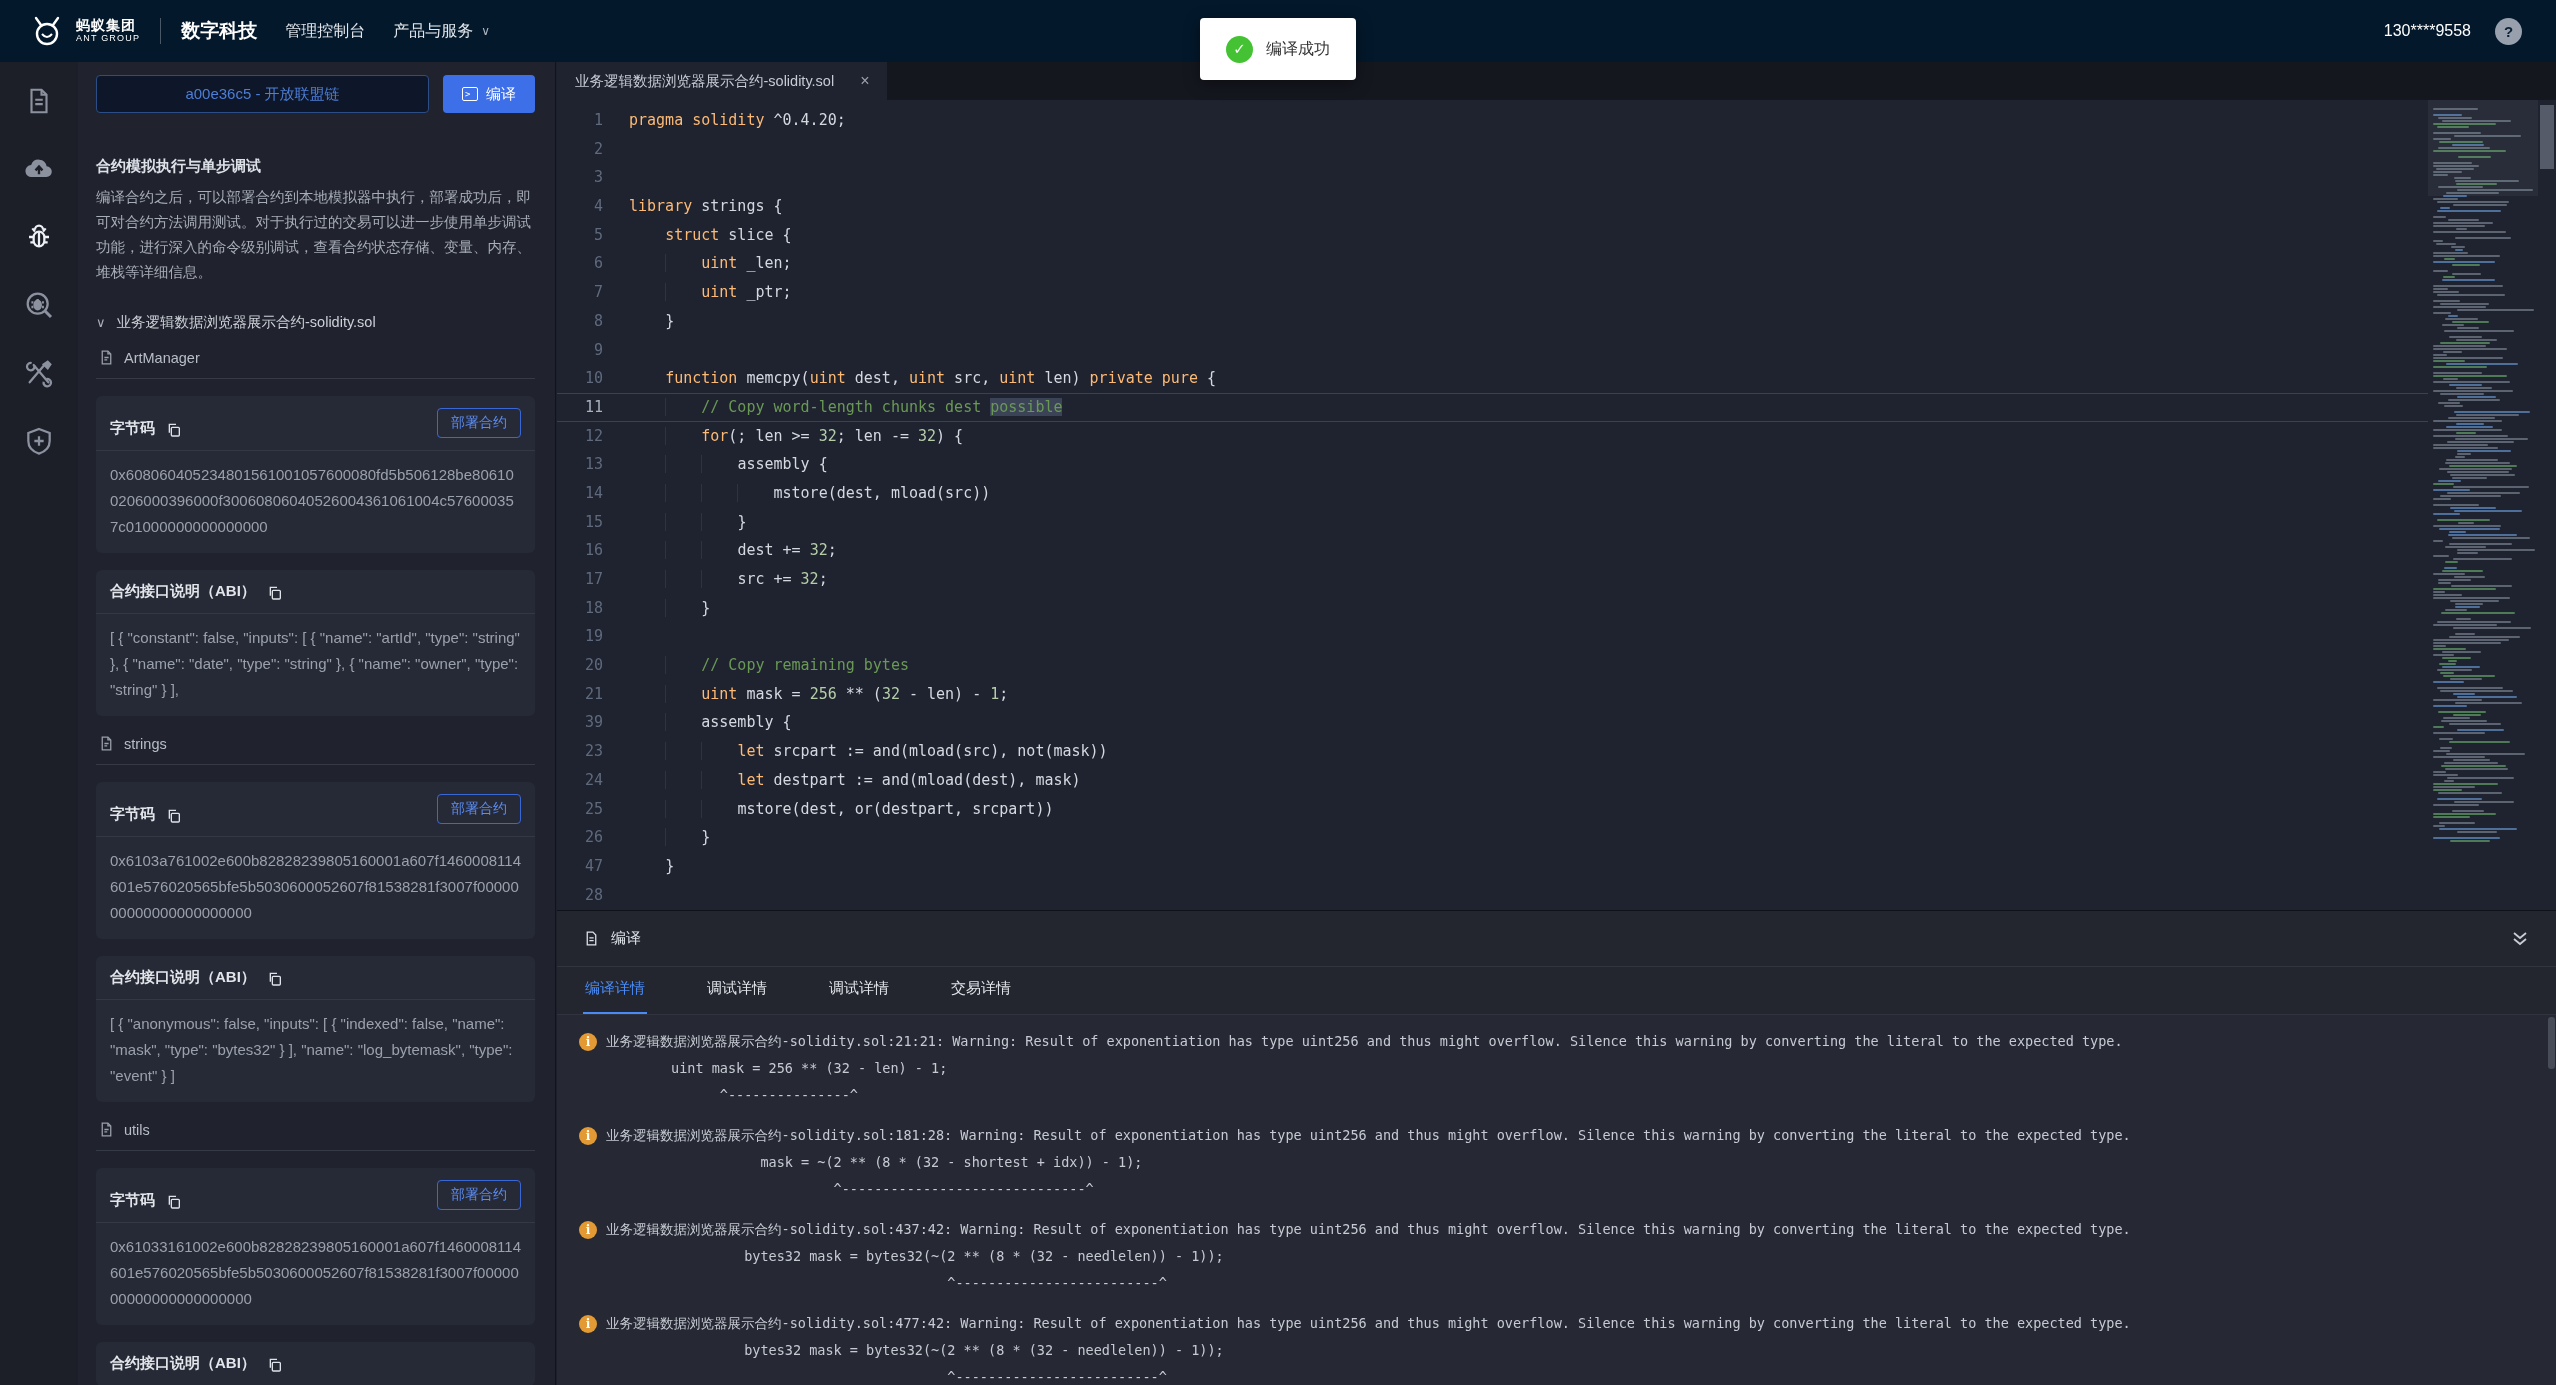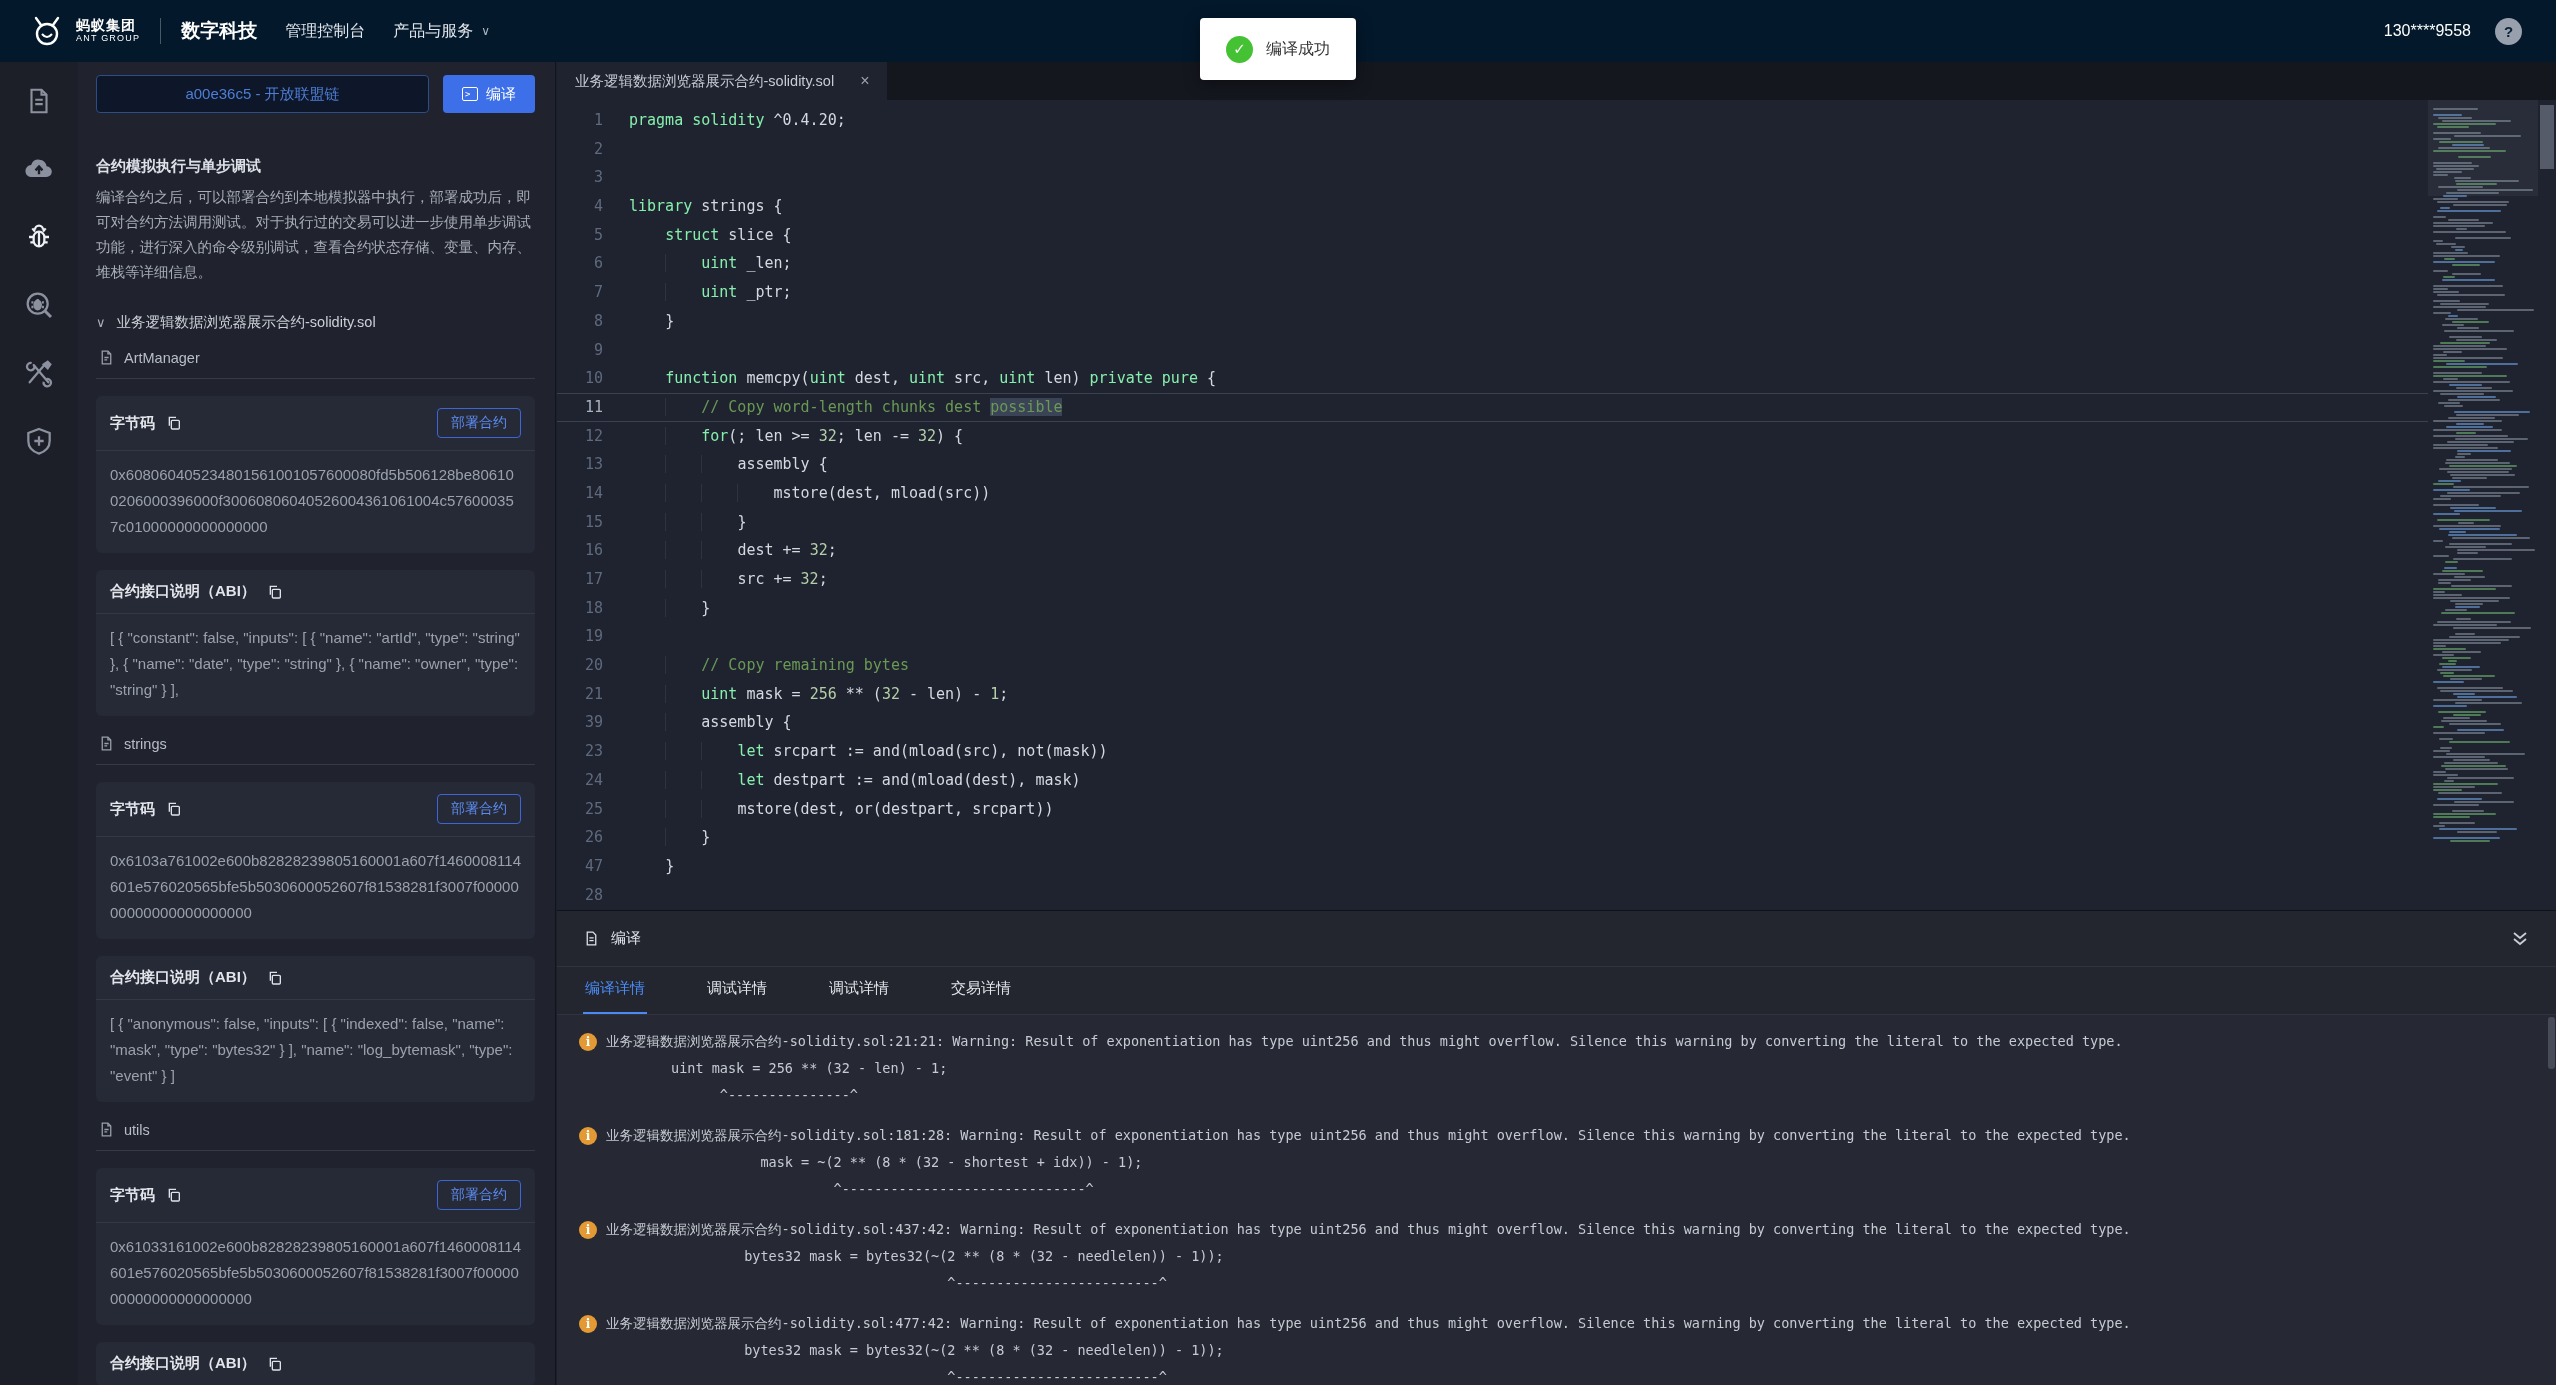--- a/index.html
+++ b/index.html
@@ -35,40 +35,40 @@
   .selector-row { display:flex; gap:14px; margin-bottom:44px; }
   .chain-selector { flex:1; height:38px; border:1px solid #2c4d85; background:#0e1729; border-radius:4px; color:#4d7ed6; font-size:15px; display:flex; align-items:center; justify-content:center; cursor:pointer; }
   .compile-btn { width:92px; height:38px; background:#3d6fe8; border:none; border-radius:4px; color:#fff; font-size:15px; display:flex; align-items:center; justify-content:center; gap:8px; cursor:pointer; }
   .terminal-icon { width:16px; height:14px; border:1.5px solid #fff; border-radius:2px; font-size:9px; line-height:10px; display:flex; align-items:center; padding-left:2px; font-family:"DejaVu Sans Mono",monospace; }
   .guide-title { color:#dde1e8; font-size:15px; font-weight:bold; margin-bottom:9px; }
   .guide-body { color:#a6acb8; font-size:14.5px; line-height:25px; margin-bottom:28px; }
   .tree-file { display:flex; align-items:center; gap:11px; color:#ccd1d9; font-size:14.5px; margin-bottom:15px; cursor:pointer; }
   .tree-chevron { color:#aab0bb; font-size:13px; }
   .contract-name { display:flex; align-items:center; gap:9px; color:#b8bec7; font-size:14.5px; padding:2px 0 12px 2px; border-bottom:1px solid #363a46; margin-bottom:17px; cursor:pointer; }
   .card { background:#262a36; border-radius:6px; margin-bottom:17px; overflow:hidden; }
-  .card-head { display:flex; align-items:center; padding:12px 14px; border-bottom:1px solid #343845; }
+  .card-head { display:flex; align-items:flex-end; padding:12px 14px; border-bottom:1px solid #343845; }
   .card-title { color:#e2e5ea; font-size:15px; font-weight:bold; }
   .copy-icon { margin-left:11px; color:#dfe3e9; display:flex; cursor:pointer; }
   .deploy-btn { margin-left:auto; border:1px solid #3b66d6; color:#5c8bf2; font-size:14px; padding:5px 13px; border-radius:4px; background:transparent; cursor:pointer; }
   .card-body { padding:11px 14px 13px; color:#9aa1ac; font-size:15px; line-height:26px; word-break:break-all; }
 
   
   .workspace { position:absolute; top:62px; left:557px; right:0; bottom:0; background:#15171f; display:flex; flex-direction:column; }
   .tabbar { height:38px; background:#15171f; display:flex; }
   .tab { background:#1f2330; display:flex; align-items:center; padding:0 18px; color:#c6cbd4; font-size:14.5px; gap:26px; cursor:pointer; }
   .tab-close { color:#9aa0ab; font-size:16px; cursor:pointer; }
 
   .editor { position:relative; height:810px; background:#1f2330; overflow:hidden; }
   .code-scroll { position:absolute; top:6px; left:0; right:128px; }
   .code-line { display:flex; height:28.7px; line-height:28.7px; font-family:"DejaVu Sans Mono",monospace; font-size:15px; white-space:pre; }
   .code-line.current { box-shadow:inset 0 1px 0 #3a4150, inset 0 -1px 0 #3a4150; }
   .code-line.current .ln { color:#a9b1be; }
   .ln { width:72px; text-align:right; padding-right:26px; color:#5f6a7d; flex:none; }
   .code-text { color:#d4d9e0; }
-  .tok-k { color:#86efac; }
+  .tok-k { color:#fdba74; }
   .tok-n { color:#b5cea8; }
   .tok-c { color:#6a9955; }
   .tok-hl { background:#3b4357; }
   .code-text .tok-g:not(:first-child) { box-shadow:inset 1px 0 0 #2d3342; }
 
   .minimap { position:absolute; top:0; right:18px; width:110px; height:100%; background:#1f2330; padding:8px 4px; overflow:hidden; }
   .mm-line { height:2px; margin-bottom:1px; border-radius:1px; }
   .minimap-viewport { position:absolute; top:0; right:18px; width:110px; height:96px; background:rgba(140,150,170,.09); }
   .vscroll { position:absolute; top:0; right:0; width:18px; height:100%; background:#1f2330; }
   .vscroll-thumb { position:absolute; top:5px; left:2px; width:14px; height:64px; background:#555b68; }

